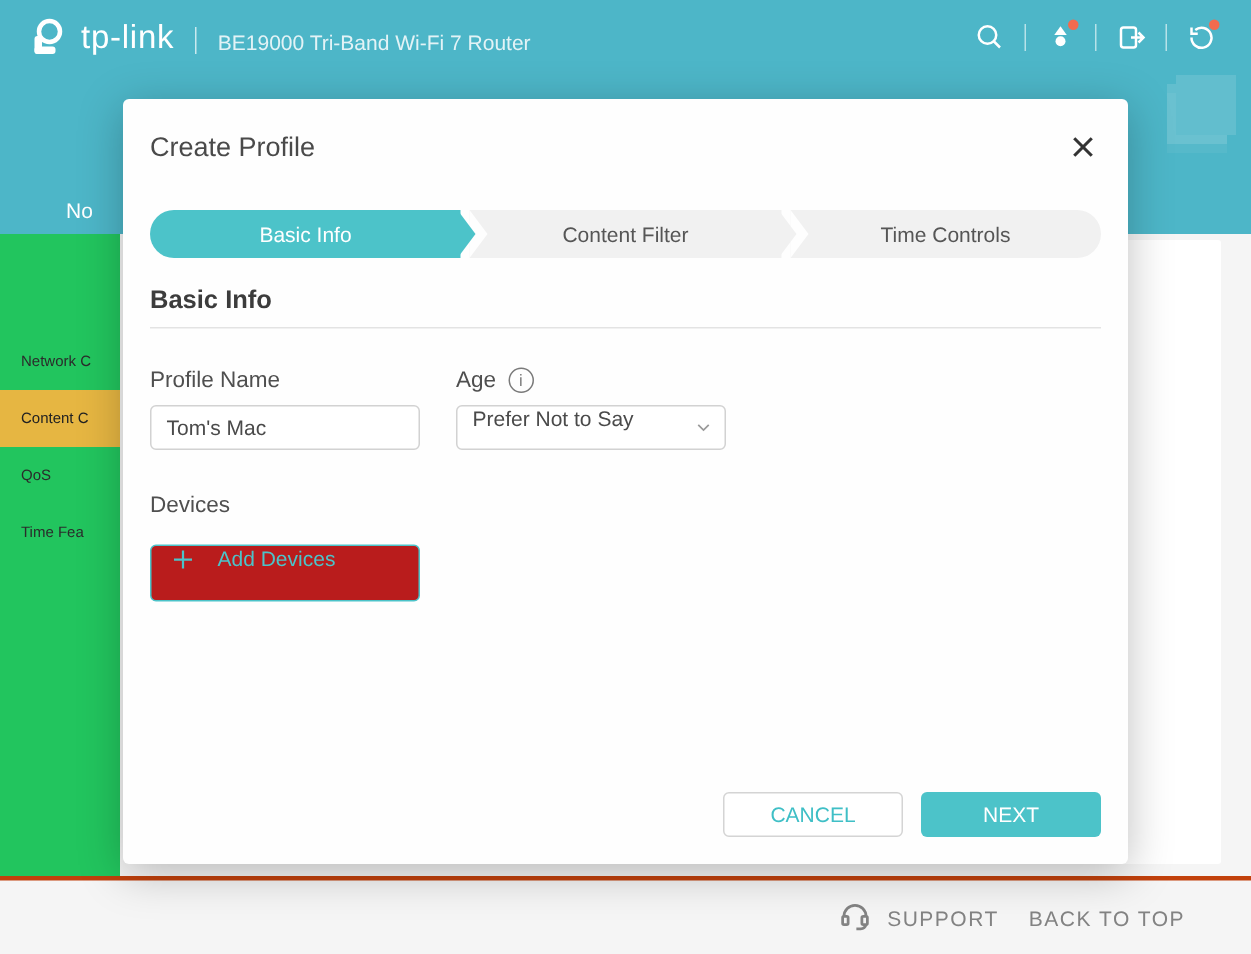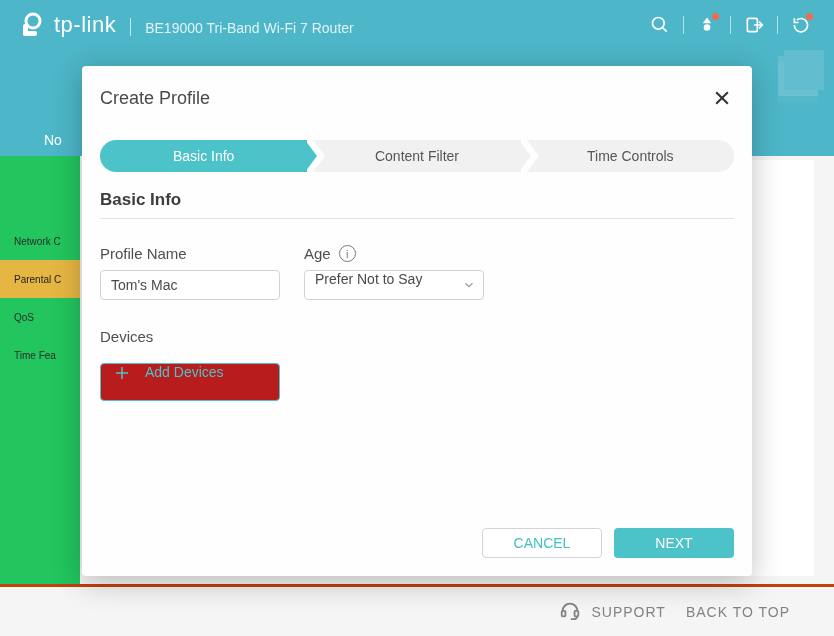--- a/index.html
+++ b/index.html
@@ -420,21 +420,21 @@
 </div>
 
 <div class="main-panel-bg"></div>
 
 <div class="content">
   <div class="sidebar">
     <div class="sidebar-item">
         <span>Network C</span>
       </div>
     <div class="sidebar-item active">
-        <span>Parental C</span>
+        <span>Content C</span>
       </div>
     <div class="sidebar-item">
         <span>QoS</span>
       </div>
     <div class="sidebar-item">
         <span>Time Fea</span>
       </div>
   </div>
 </div>
 

